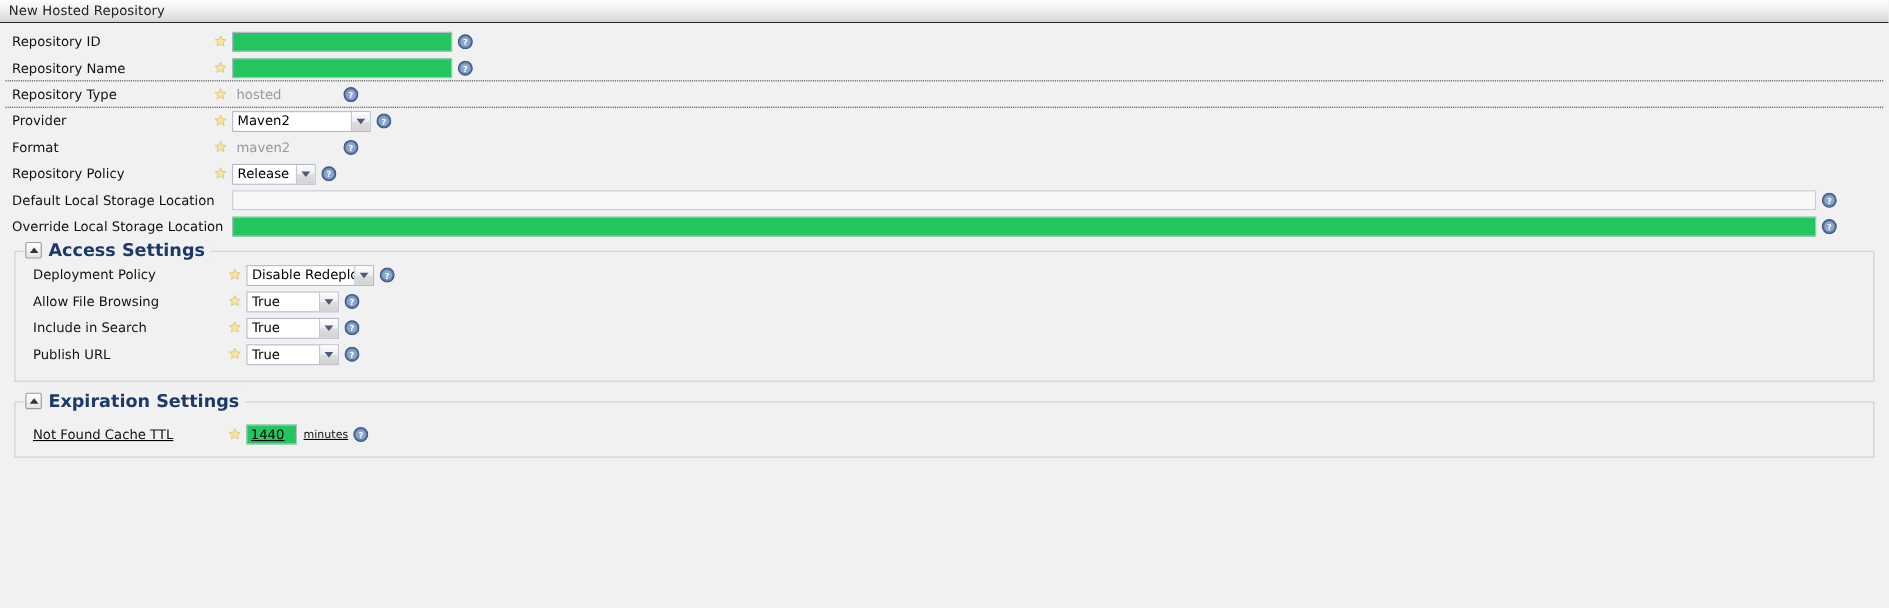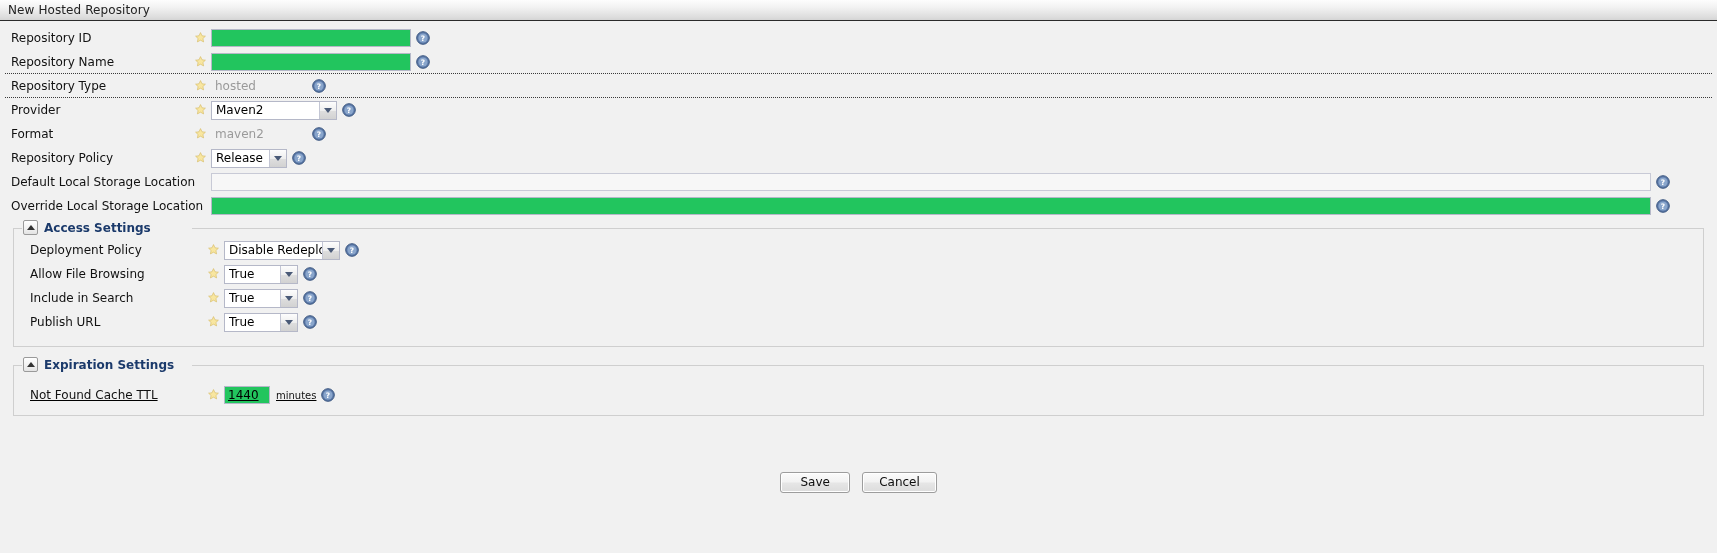--- a/index.html
+++ b/index.html
@@ -131,21 +131,21 @@
   }
   .combo .chev {
     width: 0; height: 0;
     border-left: 4px solid transparent;
     border-right: 4px solid transparent;
     border-top: 5px solid #4a5a77;
   }
   .combo.w-provider   { width: 126px; }
   .combo.w-policy     { width:  76px; }
   .combo.w-deploy     { width: 116px; }
-  .combo.w-bool       { width:  74px; }
+  .combo.w-bool       { width:  84px; }
 
   
   .help {
     width: 14px; height: 14px;
     margin-left: 5px;
     flex: 0 0 14px;
     display: inline-block;
     position: relative;
     top: 0px;
     cursor: pointer;
@@ -200,21 +200,21 @@
   }
   .fs-toggle .caret-up {
     width: 0; height: 0;
     border-left: 4px solid transparent;
     border-right: 4px solid transparent;
     border-bottom: 5px solid #333;
   }
   .fs-title {
     margin-left: 6px;
     font-weight: bold;
-    font-size: 12px;
+    font-size: 16px;
     color: #1b3a6b;
     white-space: nowrap;
   }
 
   
   .button-bar {
     display: flex;
     justify-content: center;
     gap: 12px;
     margin-top: 56px;
@@ -530,18 +530,14 @@
       <span class="help">
         <svg width="14" height="14" viewBox="0 0 14 14">
           <circle cx="7" cy="7" r="6.3" fill="#5b79a8" stroke="#3c5780" stroke-width="1"></circle>
           <circle cx="7" cy="7" r="4.6" fill="#8aa6cc"></circle>
           <text x="7" y="10.2" font-size="7.5" font-family="DejaVu Sans, sans-serif" font-weight="bold" fill="#ffffff" text-anchor="middle">?</text>
         </svg>
       </span>
     </div>
   </div>
 
-  <div class="button-bar">
-    <button class="btn" type="button">Save</button>
-    <button class="btn" type="button">Cancel</button>
-  </div>
 
 </div>
 
 </body></html>

